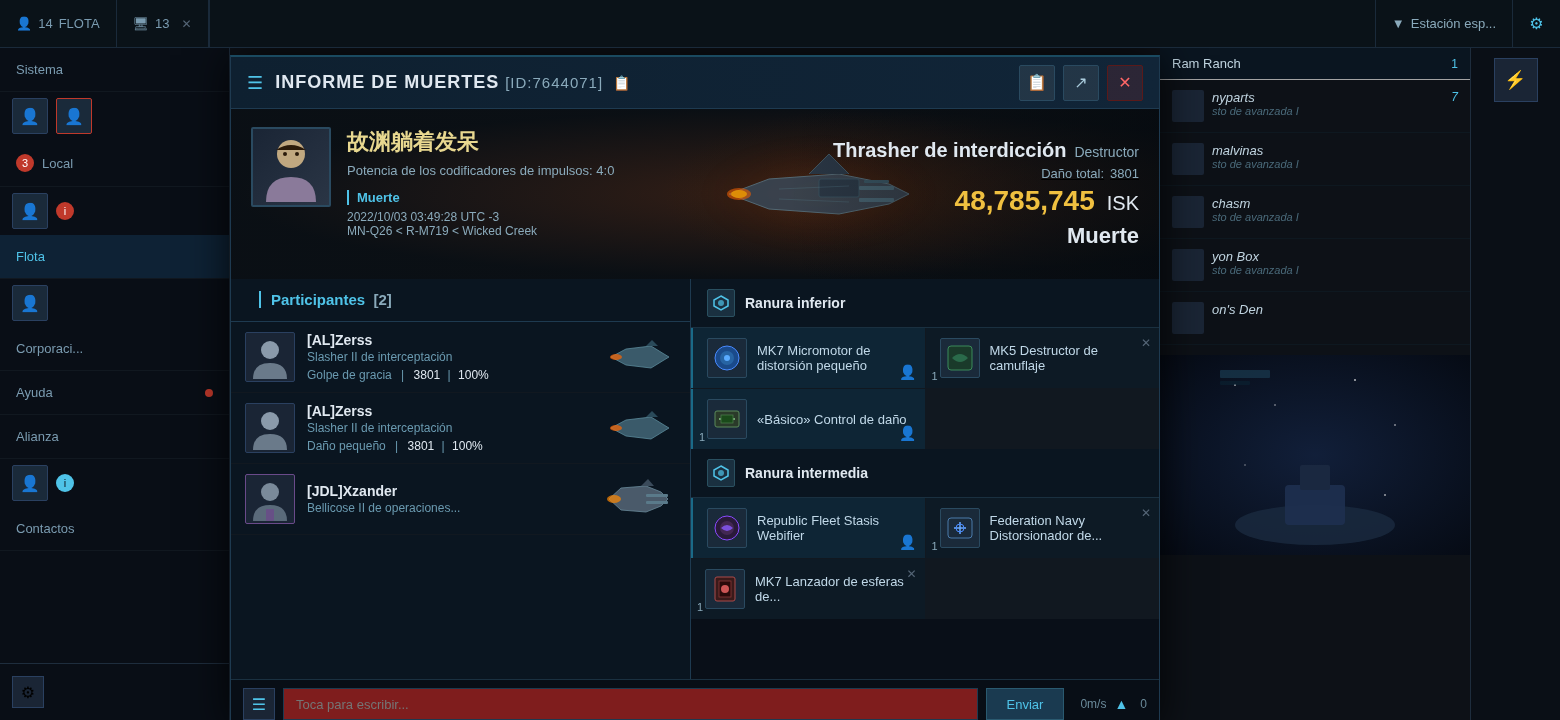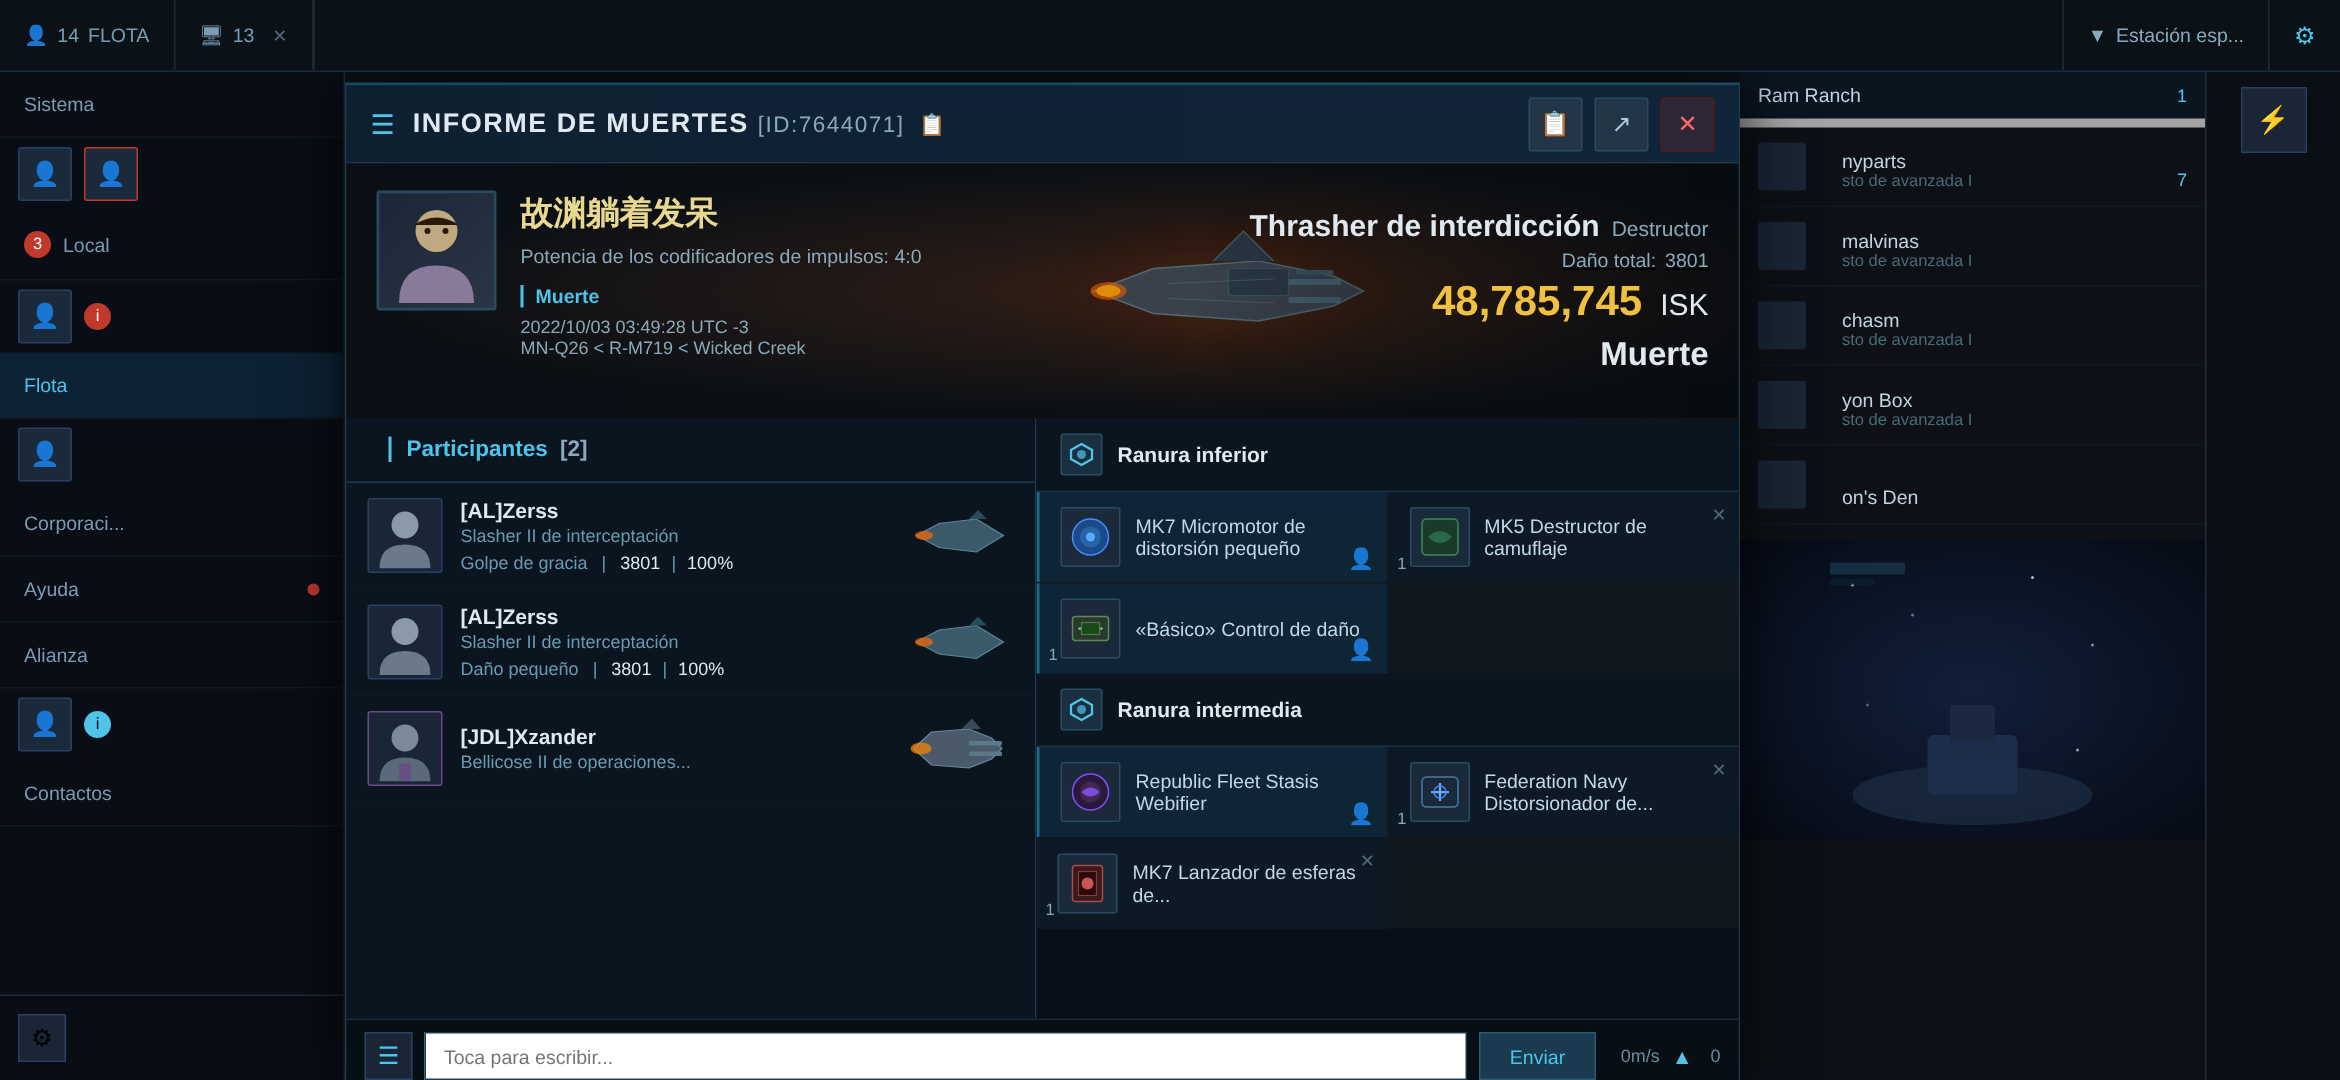--- a/index.html
+++ b/index.html
@@ -531,21 +531,21 @@
       border: 1px solid #2a4060;
       display: flex;
       align-items: center;
       justify-content: center;
       color: #4fc3e8;
       cursor: pointer;
     }
 
     .footer-input {
       flex: 1;
-      background: #ffffff;
+      background: #7f1d1d;
       border: 1px solid #1e3a50;
       color: #6a9ab0;
       padding: 6px 12px;
       font-size: 13px;
       height: 32px;
     }
 
     .footer-send-btn {
       padding: 0 20px;
       height: 32px;
@@ -629,26 +629,27 @@
     
     .right-list {
       position: absolute;
       right: 90px;
       top: 48px;
       width: 310px;
     }
 
     .right-list-item {
       display: flex;
-      align-items: flex-end;
-      gap: 24px;
+      align-items: flex-start;
+      gap: 8px;
       padding: 10px 12px;
       border-bottom: 1px solid #0e1820;
       color: #6a8a9a;
       font-size: 12px;
+      font-style: italic;
     }
     .right-list-item .name {
       color: #c0d4e0;
       font-size: 13px;
     }
     .right-list-item .sublabel {
       color: #4a6a7a;
       font-size: 11px;
     }
     .right-list-item .ri {
@@ -724,21 +725,21 @@
     <span>Contactos</span>
   </div>
   <div class="sidebar-bottom">
     <div style="width:32px;height:32px;background:#1a2535;border:1px solid #2a4060;display:flex;align-items:center;justify-content:center;cursor:pointer;">
       <span>⚙</span>
     </div>
   </div>
 </div>
 
 <div class="right-list" style="top:48px;">
-  <div style="display:flex;align-items:center;justify-content:space-between;padding:8px 12px;background:#0a1520;border-bottom:6px solid #a3a3a3;">
+  <div style="display:flex;align-items:center;justify-content:space-between;padding:8px 12px;background:#0a1520;border-bottom:1px solid #a3a3a3;">
     <span style="color:#c0d4e0;font-size:13px;">Ram Ranch</span>
     <span style="color:#4fc3e8;font-size:12px;">1</span>
   </div>
   <div class="right-list-item">
     <div style="width:32px;height:32px;background:#1a2535;border-radius:2px;"></div>
     <div>
       <div class="name">nyparts</div>
       <div class="sublabel">sto de avanzada I</div>
     </div>
     <span class="ri">7</span>

